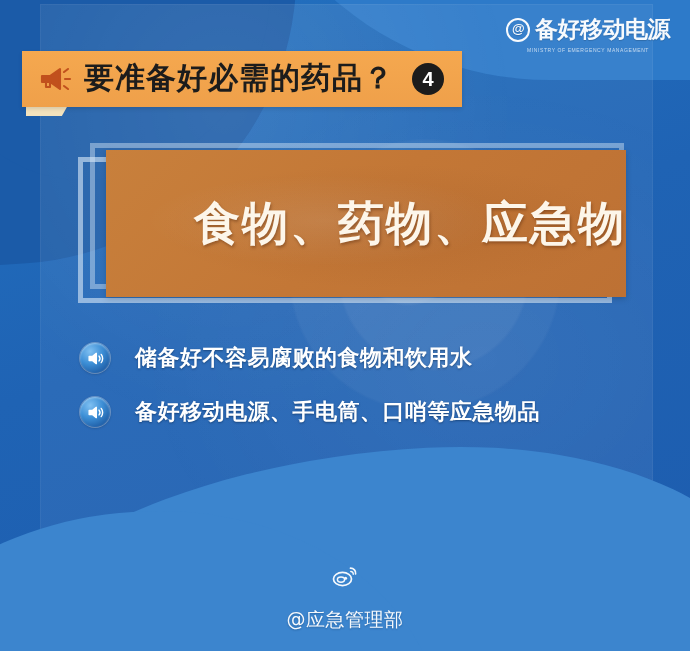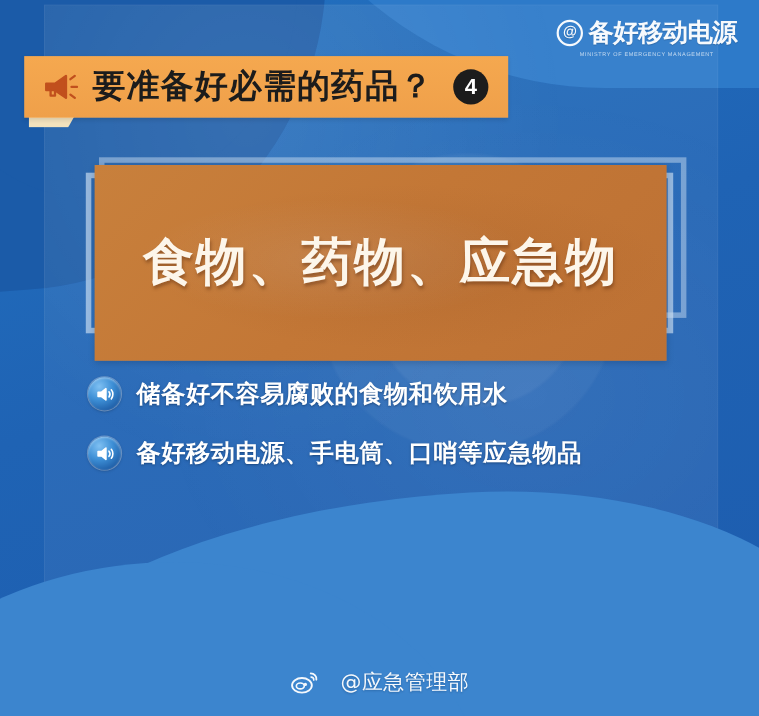--- a/index.html
+++ b/index.html
@@ -215,31 +215,31 @@
     position: absolute;
     left: 12px;
     top: 0px;
     width: 534px;
     height: 146px;
     border: 5px solid rgba(214,231,247,0.45);
     box-sizing: border-box;
   }
   .banner {
     position: absolute;
-    left: 8px;
+    left: 28px;
     top: 7px;
     width: 520px;
-    height: 178px;
+    height: 147px;
     background:
       radial-gradient(ellipse at 42% 48%, rgba(255,255,255,0.10) 0%, rgba(255,255,255,0) 42%),
       radial-gradient(ellipse at 55% 52%, rgba(120,60,25,0.13) 0%, rgba(120,60,25,0) 58%),
       linear-gradient(135deg, #c8803c 0%, #c37736 48%, #bd7134 100%);
     display: flex;
     align-items: center;
-    justify-content: center;
+    justify-content: flex-end;
     box-shadow: 0 2px 6px rgba(0,0,0,0.17);
   }
   .banner-text {
     font-family: "DejaVu Sans", "Liberation Sans", sans-serif;
     font-size: 46px;
     font-weight: bold;
     color: #fdf6ea;
     letter-spacing: 2px;
     text-shadow: 1px 2px 3px rgba(90,45,15,0.45);
     white-space: nowrap;
@@ -248,21 +248,21 @@
   
   .bullet-list {
     position: absolute;
     left: 80px;
     top: 343px;
     width: 540px;
   }
   .bullet-item {
     display: flex;
     align-items: center;
-    gap: 14px;
+    gap: 25px;
     margin-bottom: 24px;
   }
   .speaker-badge {
     flex: none;
     width: 30px;
     height: 30px;
     border-radius: 50%;
     background:
       radial-gradient(circle at 34% 28%, #7fc0f2 0%, #3d8fd6 42%, #1f5fa8 78%, #16508f 100%);
     box-shadow:
@@ -291,20 +291,21 @@
     left: 0;
     right: 0;
     bottom: 18px;
     display: flex;
     align-items: center;
     justify-content: center;
     gap: 20px;
     color: #ffffff;
     opacity: 0.95;
     user-select: none;
+    flex-direction: column;
   }
   .weibo-icon { width: 26px; height: 22px; color: #ffffff; flex: none; }
   .footer-text {
     font-family: "DejaVu Sans", "Liberation Sans", sans-serif;
     font-size: 19px;
     letter-spacing: 0.5px;
     text-shadow: 0 1px 2px rgba(10,40,80,0.35);
   }
 </style>
 </head>

